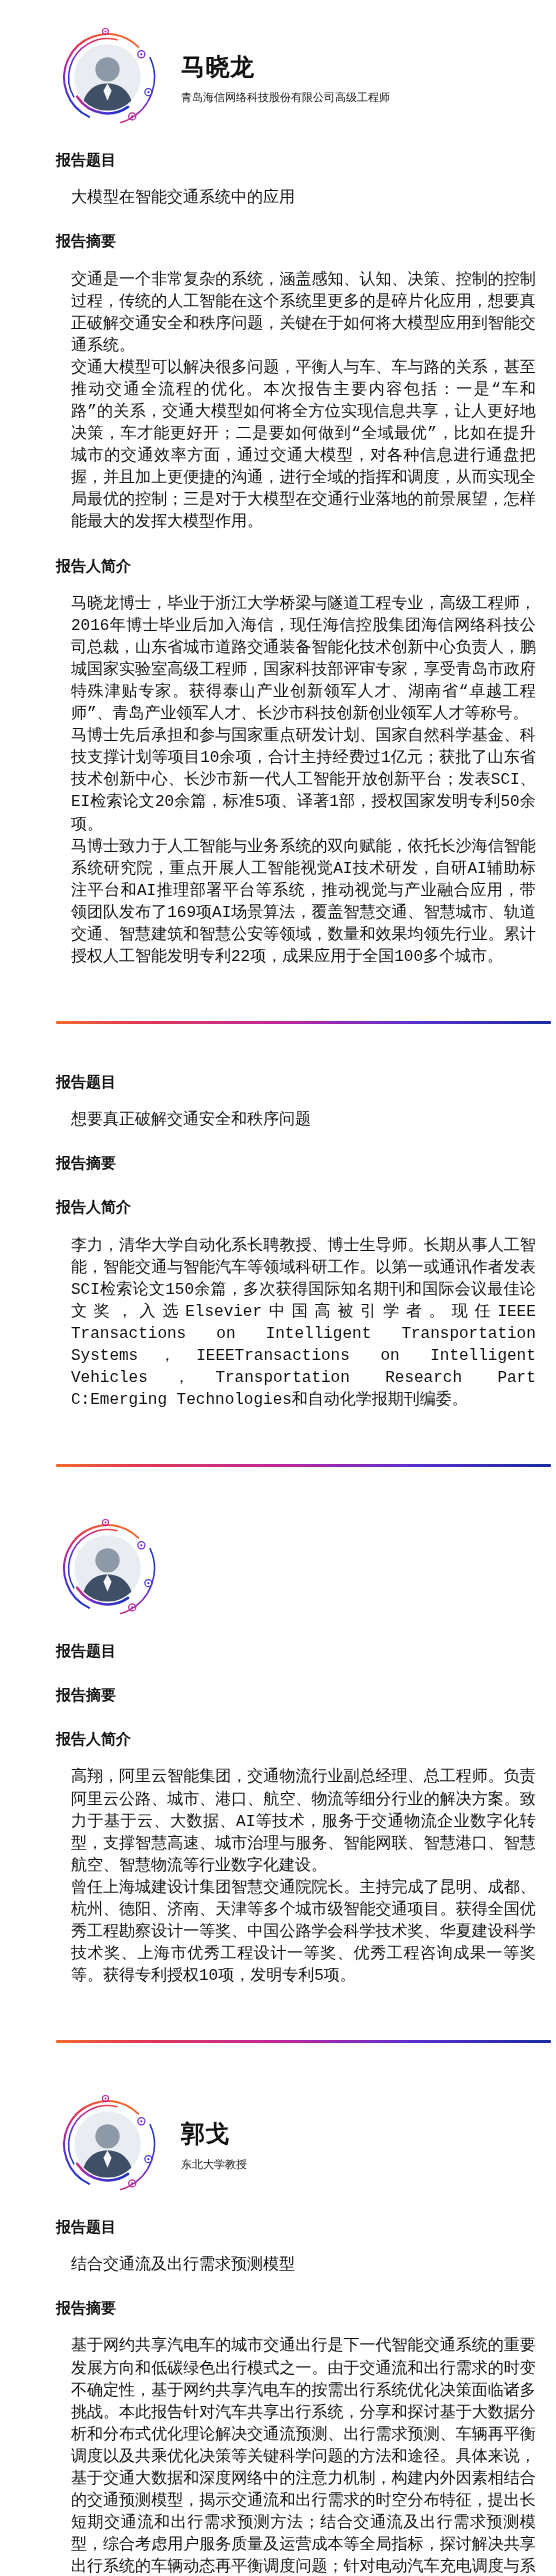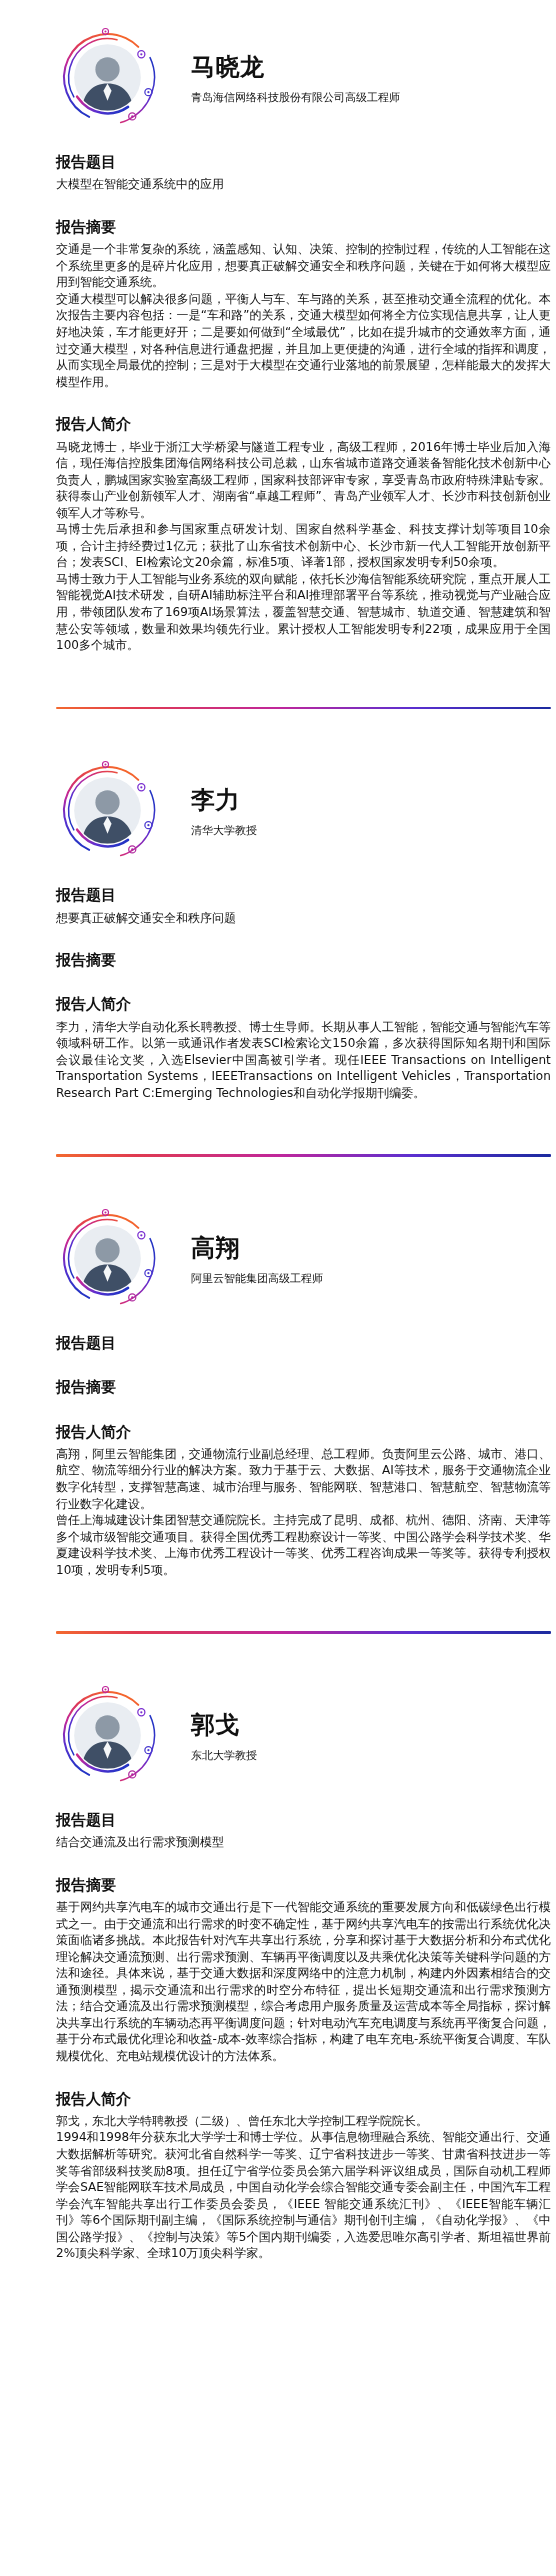--- a/index.html
+++ b/index.html
@@ -15,21 +15,21 @@
     box-sizing: border-box;
     padding: 26px 0 72px 0;
     background: #ffffff;
   }
   .profile {
     padding: 0 5.2px 0 56px;
   }
   .profile-header {
     display: flex;
     align-items: flex-start;
-    gap: 33px;
+    gap: 23px;
     margin-bottom: 23px;
   }
   .avatar {
     width: 101px;
     height: 103px;
     flex: 0 0 auto;
     margin-left: 1px;
   }
   .avatar svg { width: 100%; height: 100%; display: block; }
   .identity { padding-top: 28px; }
@@ -39,30 +39,30 @@
     font-weight: 900;
     letter-spacing: 0.5px;
     line-height: 1.1;
   }
   .affiliation {
     margin: 0;
     font-size: 11px;
     font-weight: 500;
     line-height: 1.3;
   }
-  .block { margin-bottom: 24px; }
+  .block { margin-bottom: 24px; font-family: Liberation Mono, monospace; }
   .label {
     margin: 0 0 4.1px 0;
     font-size: 15px;
     font-weight: 800;
     line-height: 1.35;
   }
   .body {
-    margin: 0;
-    font-size: 12px;
+    margin: 15px;
+    font-size: 16px;
     line-height: 1.38;
     white-space: pre-line;
     text-align: justify;
     word-break: break-word;
   }
   .divider {
     height: 2.6px;
     margin: 53px 5.2px 50px 56px;
     border-radius: 1px;
     background: linear-gradient(90deg,
@@ -137,79 +137,64 @@
     <div class="block">
       <h3 class="label">报告人简介</h3>
       <p class="body">马晓龙博士，毕业于浙江大学桥梁与隧道工程专业，高级工程师，2016年博士毕业后加入海信，现任海信控股集团海信网络科技公司总裁，山东省城市道路交通装备智能化技术创新中心负责人，鹏城国家实验室高级工程师，国家科技部评审专家，享受青岛市政府特殊津贴专家。获得泰山产业创新领军人才、湖南省“卓越工程师”、青岛产业领军人才、长沙市科技创新创业领军人才等称号。
 马博士先后承担和参与国家重点研发计划、国家自然科学基金、科技支撑计划等项目10余项，合计主持经费过1亿元；获批了山东省技术创新中心、长沙市新一代人工智能开放创新平台；发表SCI、EI检索论文20余篇，标准5项、译著1部，授权国家发明专利50余项。
 马博士致力于人工智能与业务系统的双向赋能，依托长沙海信智能系统研究院，重点开展人工智能视觉AI技术研发，自研AI辅助标注平台和AI推理部署平台等系统，推动视觉与产业融合应用，带领团队发布了169项AI场景算法，覆盖智慧交通、智慧城市、轨道交通、智慧建筑和智慧公安等领域，数量和效果均领先行业。累计授权人工智能发明专利22项，成果应用于全国100多个城市。</p>
     </div>
   </section>
   <div class="divider"></div>
 
   <section class="profile">
+    <div class="block">
+      <h3 class="label">报告题目</h3>
+      <p class="body">想要真正破解交通安全和秩序问题</p>
+    </div>
+    <div class="block">
+      <h3 class="label">报告摘要</h3>
+    </div>
+    <div class="block">
+      <h3 class="label">报告人简介</h3>
+      <p class="body">李力，清华大学自动化系长聘教授、博士生导师。长期从事人工智能，智能交通与智能汽车等领域科研工作。以第一或通讯作者发表SCI检索论文150余篇，多次获得国际知名期刊和国际会议最佳论文奖，入选Elsevier中国高被引学者。现任IEEE Transactions on Intelligent Transportation Systems，IEEETransactions on Intelligent Vehicles，Transportation Research Part C:Emerging Technologies和自动化学报期刊编委。</p>
+    </div>
+  </section>
+  <div class="divider"></div>
+
+  <section class="profile">
     <header class="profile-header">
       <div class="avatar">
         <svg viewBox="0 0 200 200">
             <use href="#avatarArt"></use>
           </svg>
       </div>
-      <div class="identity">
-        <h2 class="name">李力</h2>
-        <p class="affiliation">清华大学教授</p>
-      </div>
     </header>
     <div class="block">
       <h3 class="label">报告题目</h3>
-      <p class="body">想要真正破解交通安全和秩序问题</p>
-    </div>
-    <div class="block">
-      <h3 class="label">报告摘要</h3>
-    </div>
-    <div class="block">
-      <h3 class="label">报告人简介</h3>
-      <p class="body">李力，清华大学自动化系长聘教授、博士生导师。长期从事人工智能，智能交通与智能汽车等领域科研工作。以第一或通讯作者发表SCI检索论文150余篇，多次获得国际知名期刊和国际会议最佳论文奖，入选Elsevier中国高被引学者。现任IEEE Transactions on Intelligent Transportation Systems，IEEETransactions on Intelligent Vehicles，Transportation Research Part C:Emerging Technologies和自动化学报期刊编委。</p>
+    </div>
+    <div class="block">
+      <h3 class="label">报告摘要</h3>
+    </div>
+    <div class="block">
+      <h3 class="label">报告人简介</h3>
+      <p class="body">高翔，阿里云智能集团，交通物流行业副总经理、总工程师。负责阿里云公路、城市、港口、航空、物流等细分行业的解决方案。致力于基于云、大数据、AI等技术，服务于交通物流企业数字化转型，支撑智慧高速、城市治理与服务、智能网联、智慧港口、智慧航空、智慧物流等行业数字化建设。
+曾任上海城建设计集团智慧交通院院长。主持完成了昆明、成都、杭州、德阳、济南、天津等多个城市级智能交通项目。获得全国优秀工程勘察设计一等奖、中国公路学会科学技术奖、华夏建设科学技术奖、上海市优秀工程设计一等奖、优秀工程咨询成果一等奖等。获得专利授权10项，发明专利5项。</p>
     </div>
   </section>
   <div class="divider"></div>
 
   <section class="profile">
     <header class="profile-header">
       <div class="avatar">
         <svg viewBox="0 0 200 200">
             <use href="#avatarArt"></use>
           </svg>
       </div>
       <div class="identity">
-        <h2 class="name">高翔</h2>
-        <p class="affiliation">阿里云智能集团高级工程师</p>
-      </div>
-    </header>
-    <div class="block">
-      <h3 class="label">报告题目</h3>
-    </div>
-    <div class="block">
-      <h3 class="label">报告摘要</h3>
-    </div>
-    <div class="block">
-      <h3 class="label">报告人简介</h3>
-      <p class="body">高翔，阿里云智能集团，交通物流行业副总经理、总工程师。负责阿里云公路、城市、港口、航空、物流等细分行业的解决方案。致力于基于云、大数据、AI等技术，服务于交通物流企业数字化转型，支撑智慧高速、城市治理与服务、智能网联、智慧港口、智慧航空、智慧物流等行业数字化建设。
-曾任上海城建设计集团智慧交通院院长。主持完成了昆明、成都、杭州、德阳、济南、天津等多个城市级智能交通项目。获得全国优秀工程勘察设计一等奖、中国公路学会科学技术奖、华夏建设科学技术奖、上海市优秀工程设计一等奖、优秀工程咨询成果一等奖等。获得专利授权10项，发明专利5项。</p>
-    </div>
-  </section>
-  <div class="divider"></div>
-
-  <section class="profile">
-    <header class="profile-header">
-      <div class="avatar">
-        <svg viewBox="0 0 200 200">
-            <use href="#avatarArt"></use>
-          </svg>
-      </div>
-      <div class="identity">
         <h2 class="name">郭戈</h2>
         <p class="affiliation">东北大学教授</p>
       </div>
     </header>
     <div class="block">
       <h3 class="label">报告题目</h3>
       <p class="body">结合交通流及出行需求预测模型</p>
     </div>
     <div class="block">
       <h3 class="label">报告摘要</h3>

